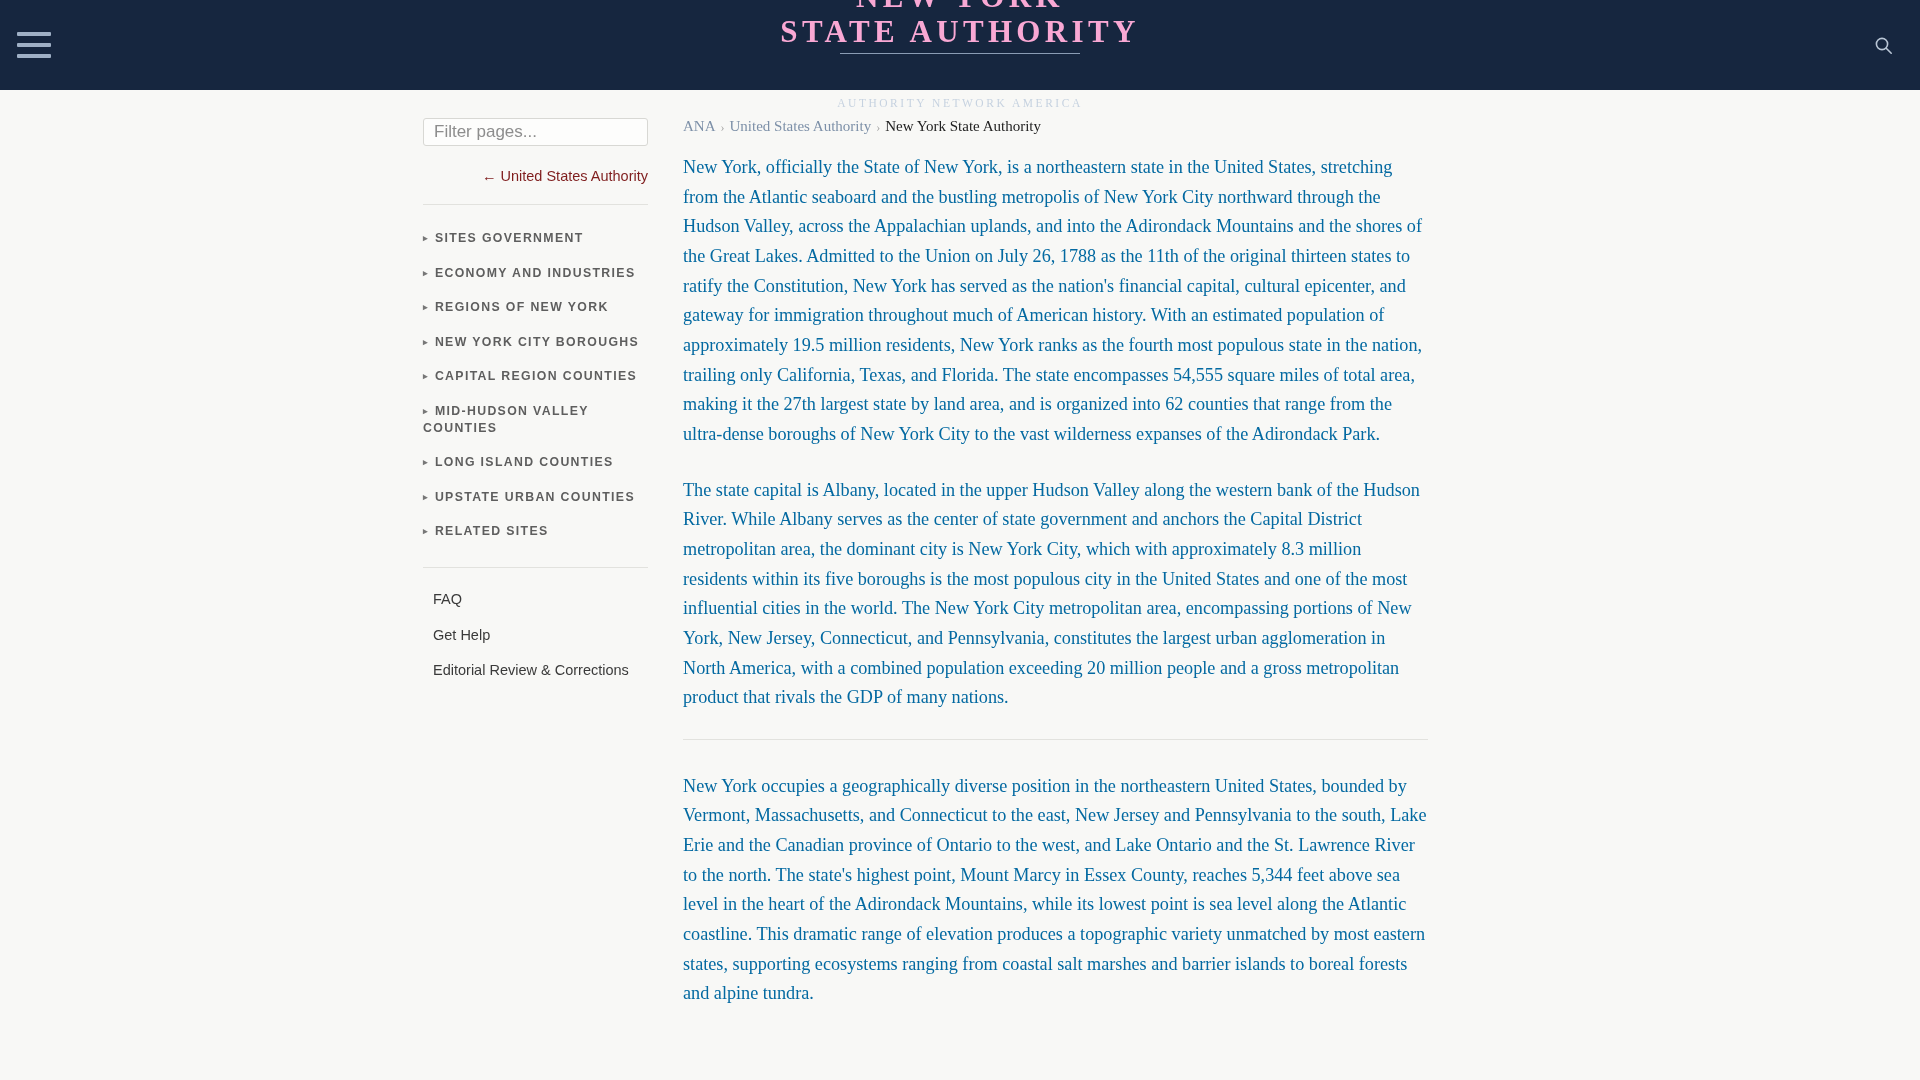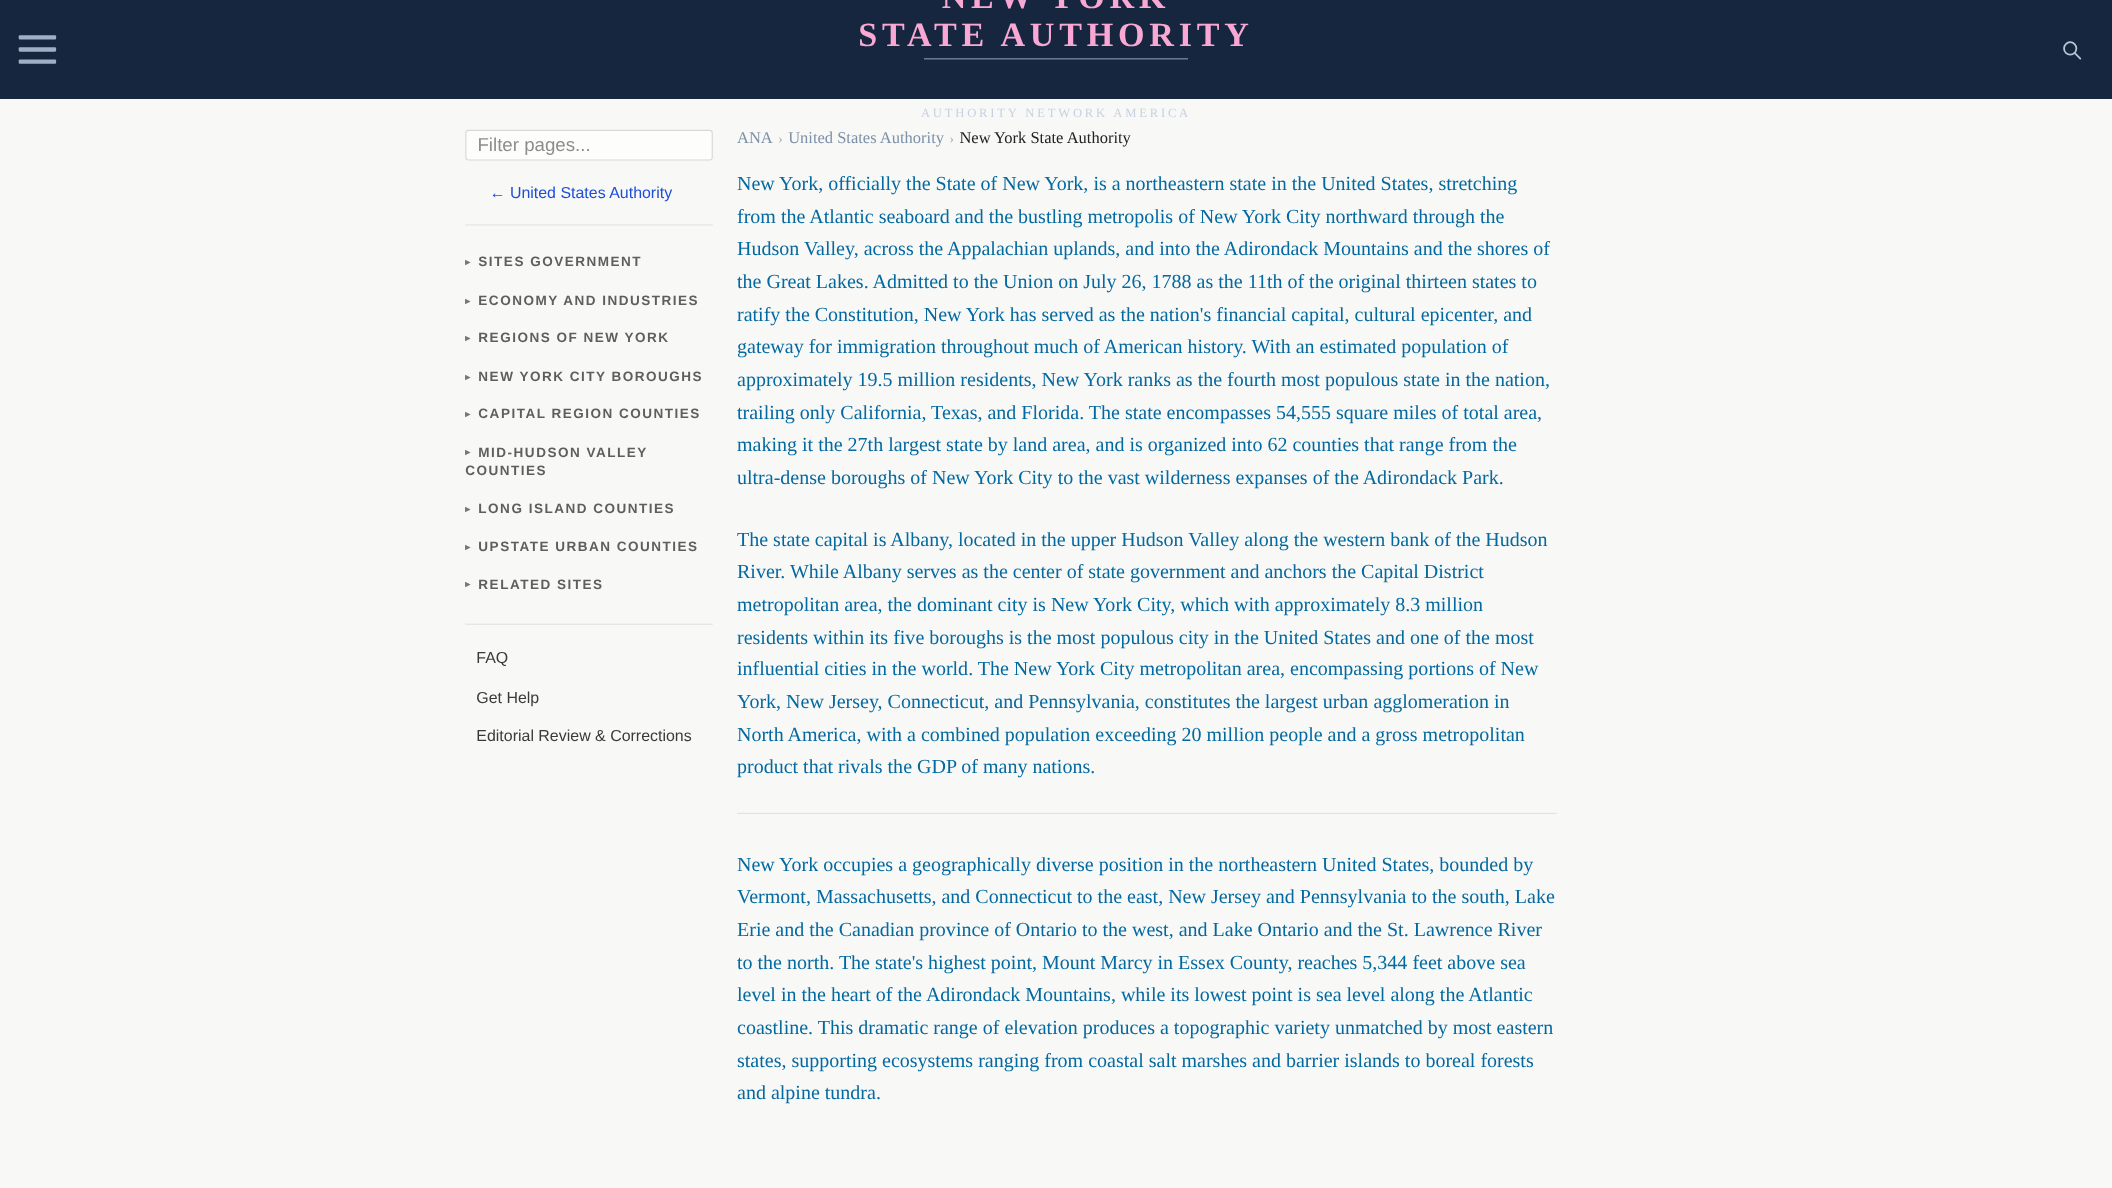--- a/index.html
+++ b/index.html
@@ -86,23 +86,23 @@
     outline: none;
   }
   .filter-input::placeholder { color: #8d8d8d; }
 
   .back-link {
     display: block;
     margin-top: 22px;
     padding-bottom: 20px;
     border-bottom: 1px solid #e2e2de;
     font-size: 14.5px;
-    color: #1d4ed8;
-    text-decoration: none;
-    text-align: left;
+    color: #7f1d1d;
+    text-decoration: none;
+    text-align: right;
     padding-left: 22px;
     cursor: pointer;
   }
 
   .nav-sections { padding-top: 16px; }
   .nav-section {
     display: block;
     padding: 9px 0 9px 0;
     font-size: 12.3px;
     font-weight: bold;
@@ -132,20 +132,21 @@
     text-decoration: none;
     cursor: pointer;
     line-height: 1.35;
   }
 
   
   .main {
     flex: 1;
     padding-top: 28px;
     padding-right: 60px;
+    margin-left: 13px;
   }
   .main-inner { max-width: 745px; }
 
   .breadcrumb {
     font-family: "Liberation Serif", serif;
     font-size: 15px;
     margin-bottom: 18px;
     color: #2b2b2b;
   }
   .breadcrumb a {

